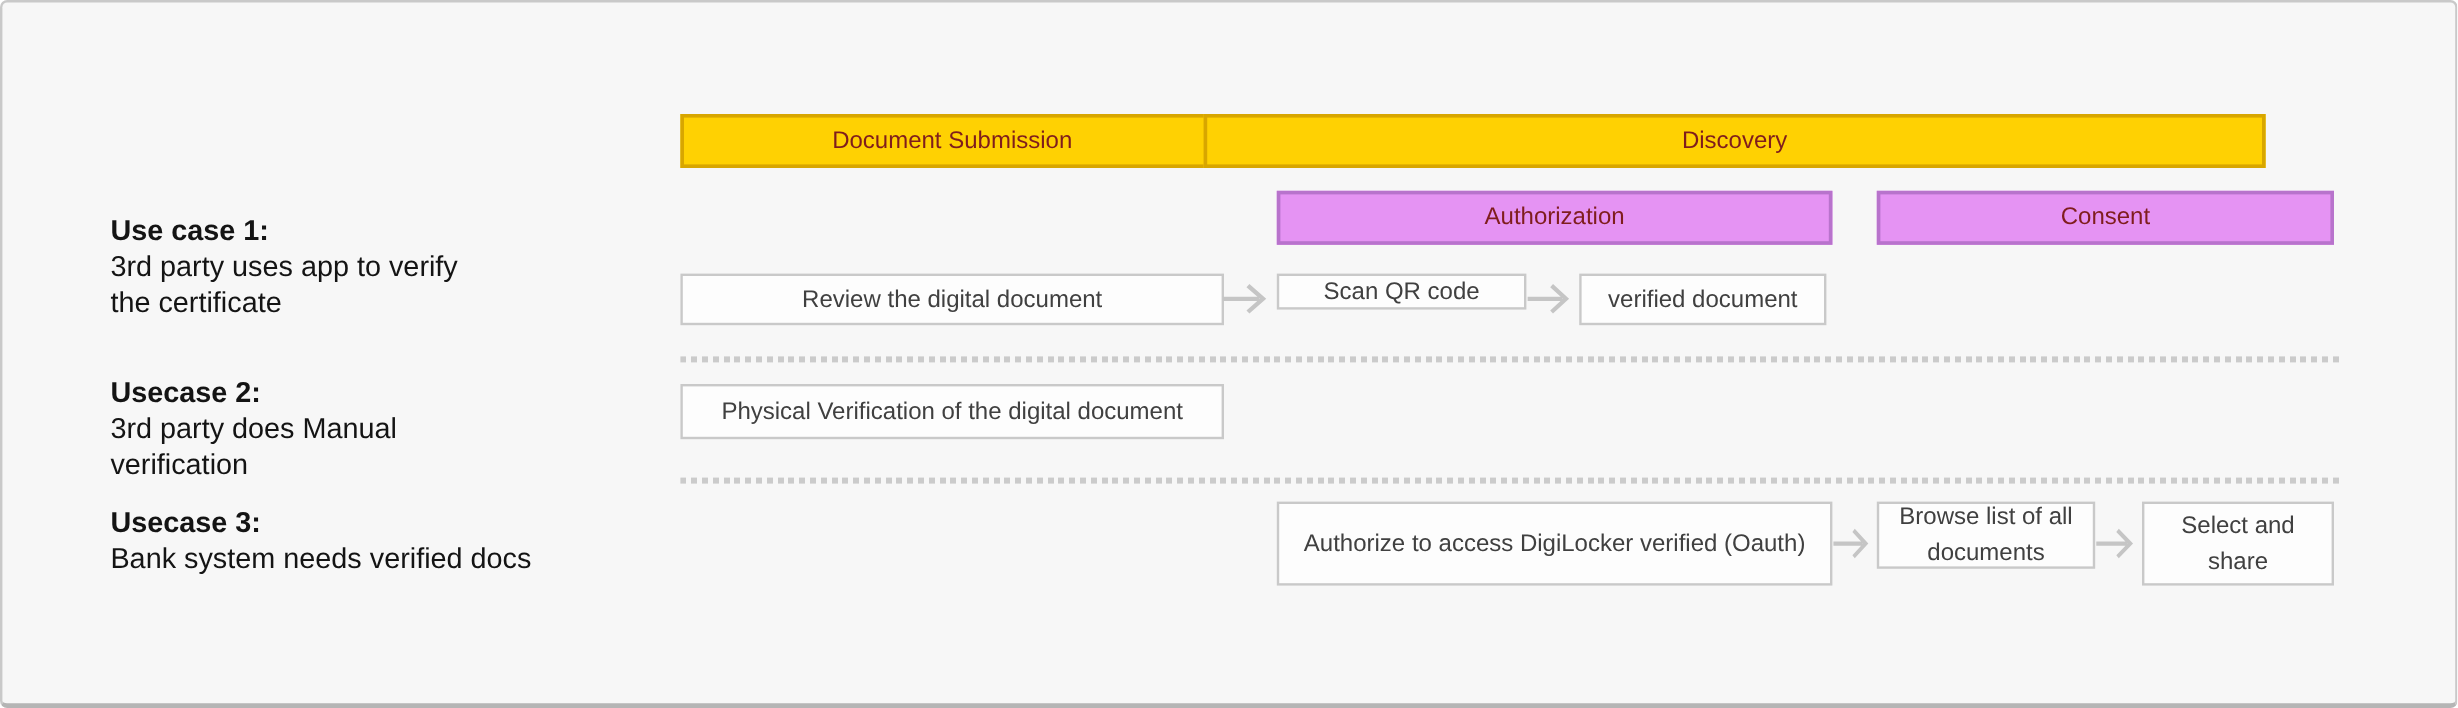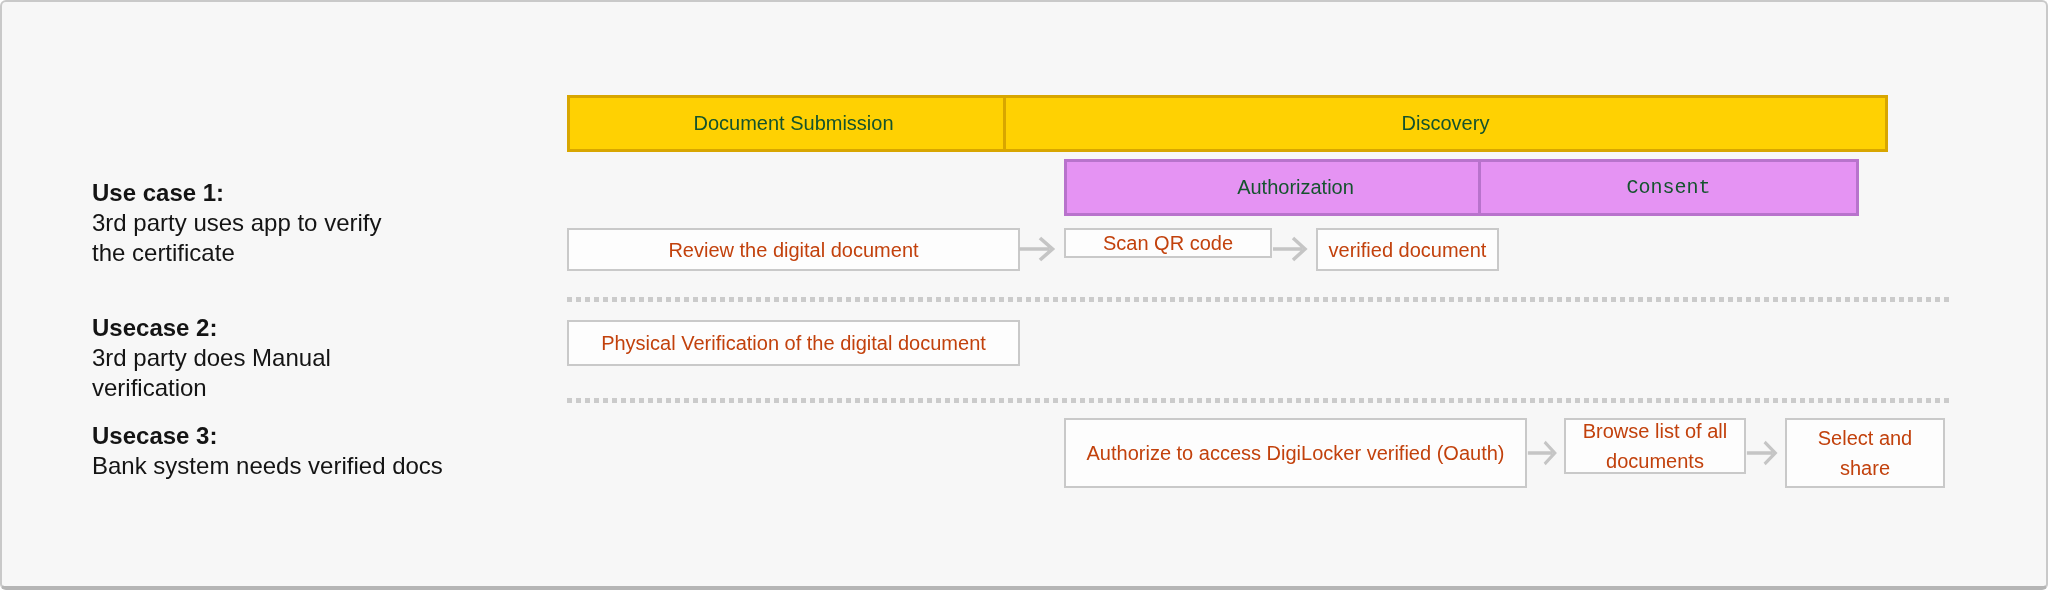--- a/index.html
+++ b/index.html
@@ -9,31 +9,31 @@
     border:2px solid var(--frame-border,#c9c9c9);
     border-bottom:4px solid var(--frame-border-bottom,#b5b5b5);
     border-radius:6px;overflow:hidden;
   }
   .title{
     position:absolute;left:90px;top:22px;margin:0;
     font-size:34px;font-weight:700;letter-spacing:-0.5px;
     color:var(--title-color,#333333);
   }
   .phase{
-    position:absolute;height:57px;box-sizing:border-box;
+    position:absolute;height:45px;box-sizing:border-box;
     display:flex;align-items:center;justify-content:center;
-    font-size:20px;color:#14532d;
+    font-size:20px;color:#7f1d1d;
   }
   .phase.yellow{background:var(--yellow-fill,#ffd102);border:3px solid var(--yellow-border,#d8a600);}
   .phase.purple{background:var(--purple-fill,#e593f3);border:3px solid var(--purple-border,#b873cc);}
   .stepbox{
     position:absolute;box-sizing:border-box;background:#fdfdfd;
     border:2px solid var(--box-border,#c9c9c9);
     display:flex;align-items:center;justify-content:center;
-    font-size:20px;line-height:30px;color:#c2410c;text-align:center;
+    font-size:20px;line-height:30px;color:#404040;text-align:center;
     padding:4px 8px;
   }
   .usecase{position:absolute;left:90px;font-size:24px;line-height:30px;color:#141414;}
   .usecase .uc-label{font-weight:700;}
   .arrow{position:absolute;height:30px;}
   .arrow svg{display:block;width:100%;height:100%;}
   .dotted{
     position:absolute;height:5px;left:565px;width:1385px;
     background-image:repeating-linear-gradient(to right,var(--dot-color,#cbcbcb) 0 5px,transparent 5px 9px);
   }
@@ -46,21 +46,21 @@
 
   <div class="phase yellow" style="left:565px;top:93px;width:453px;">
     <span>Document Submission</span>
   </div>
   <div class="phase yellow" style="left:1001px;top:93px;width:885px;justify-content:center;">
     <span>Discovery</span>
   </div>
   <div class="phase purple" style="left:1062px;top:157px;width:463px;">
     <span>Authorization</span>
   </div>
-  <div class="phase purple" style="left:1476px;top:157px;width:381px;font-family:Liberation Mono, monospace;">
+  <div class="phase purple" style="left:1562px;top:157px;width:381px;">
     <span>Consent</span>
   </div>
 
   <div class="usecase" style="top:176px;">
     <div class="uc-label">Use case 1:</div>
     <div>3rd party uses app to verify</div>
     <div>the certificate</div>
   </div>
 
   <div class="stepbox" style="left:565px;top:226px;width:453px;height:43px;">
@@ -72,21 +72,21 @@
       </svg>
   </div>
   <div class="stepbox" style="left:1062px;top:226px;width:208px;height:30px;">
     <span>Scan QR code</span>
   </div>
   <div class="arrow" style="left:1270px;top:232px;width:44px;">
     <svg viewBox="0 0 44 30" preserveAspectRatio="none">
         <path d="M1 15 H30 M21 4 L33 15 L21 26" fill="none" stroke="#c5c5c5" stroke-width="3.5"></path>
       </svg>
   </div>
-  <div class="stepbox" style="left:1314px;top:226px;width:183px;height:43px;">
+  <div class="stepbox" style="left:1314px;top:226px;width:206px;height:43px;">
     <span>verified document</span>
   </div>
 
   <div class="dotted" style="top:295px;"></div>
 
   <div class="usecase" style="top:299px;margin-top:12px;">
     <div class="uc-label">Usecase 2:</div>
     <div>3rd party does Manual</div>
     <div>verification</div>
   </div>

